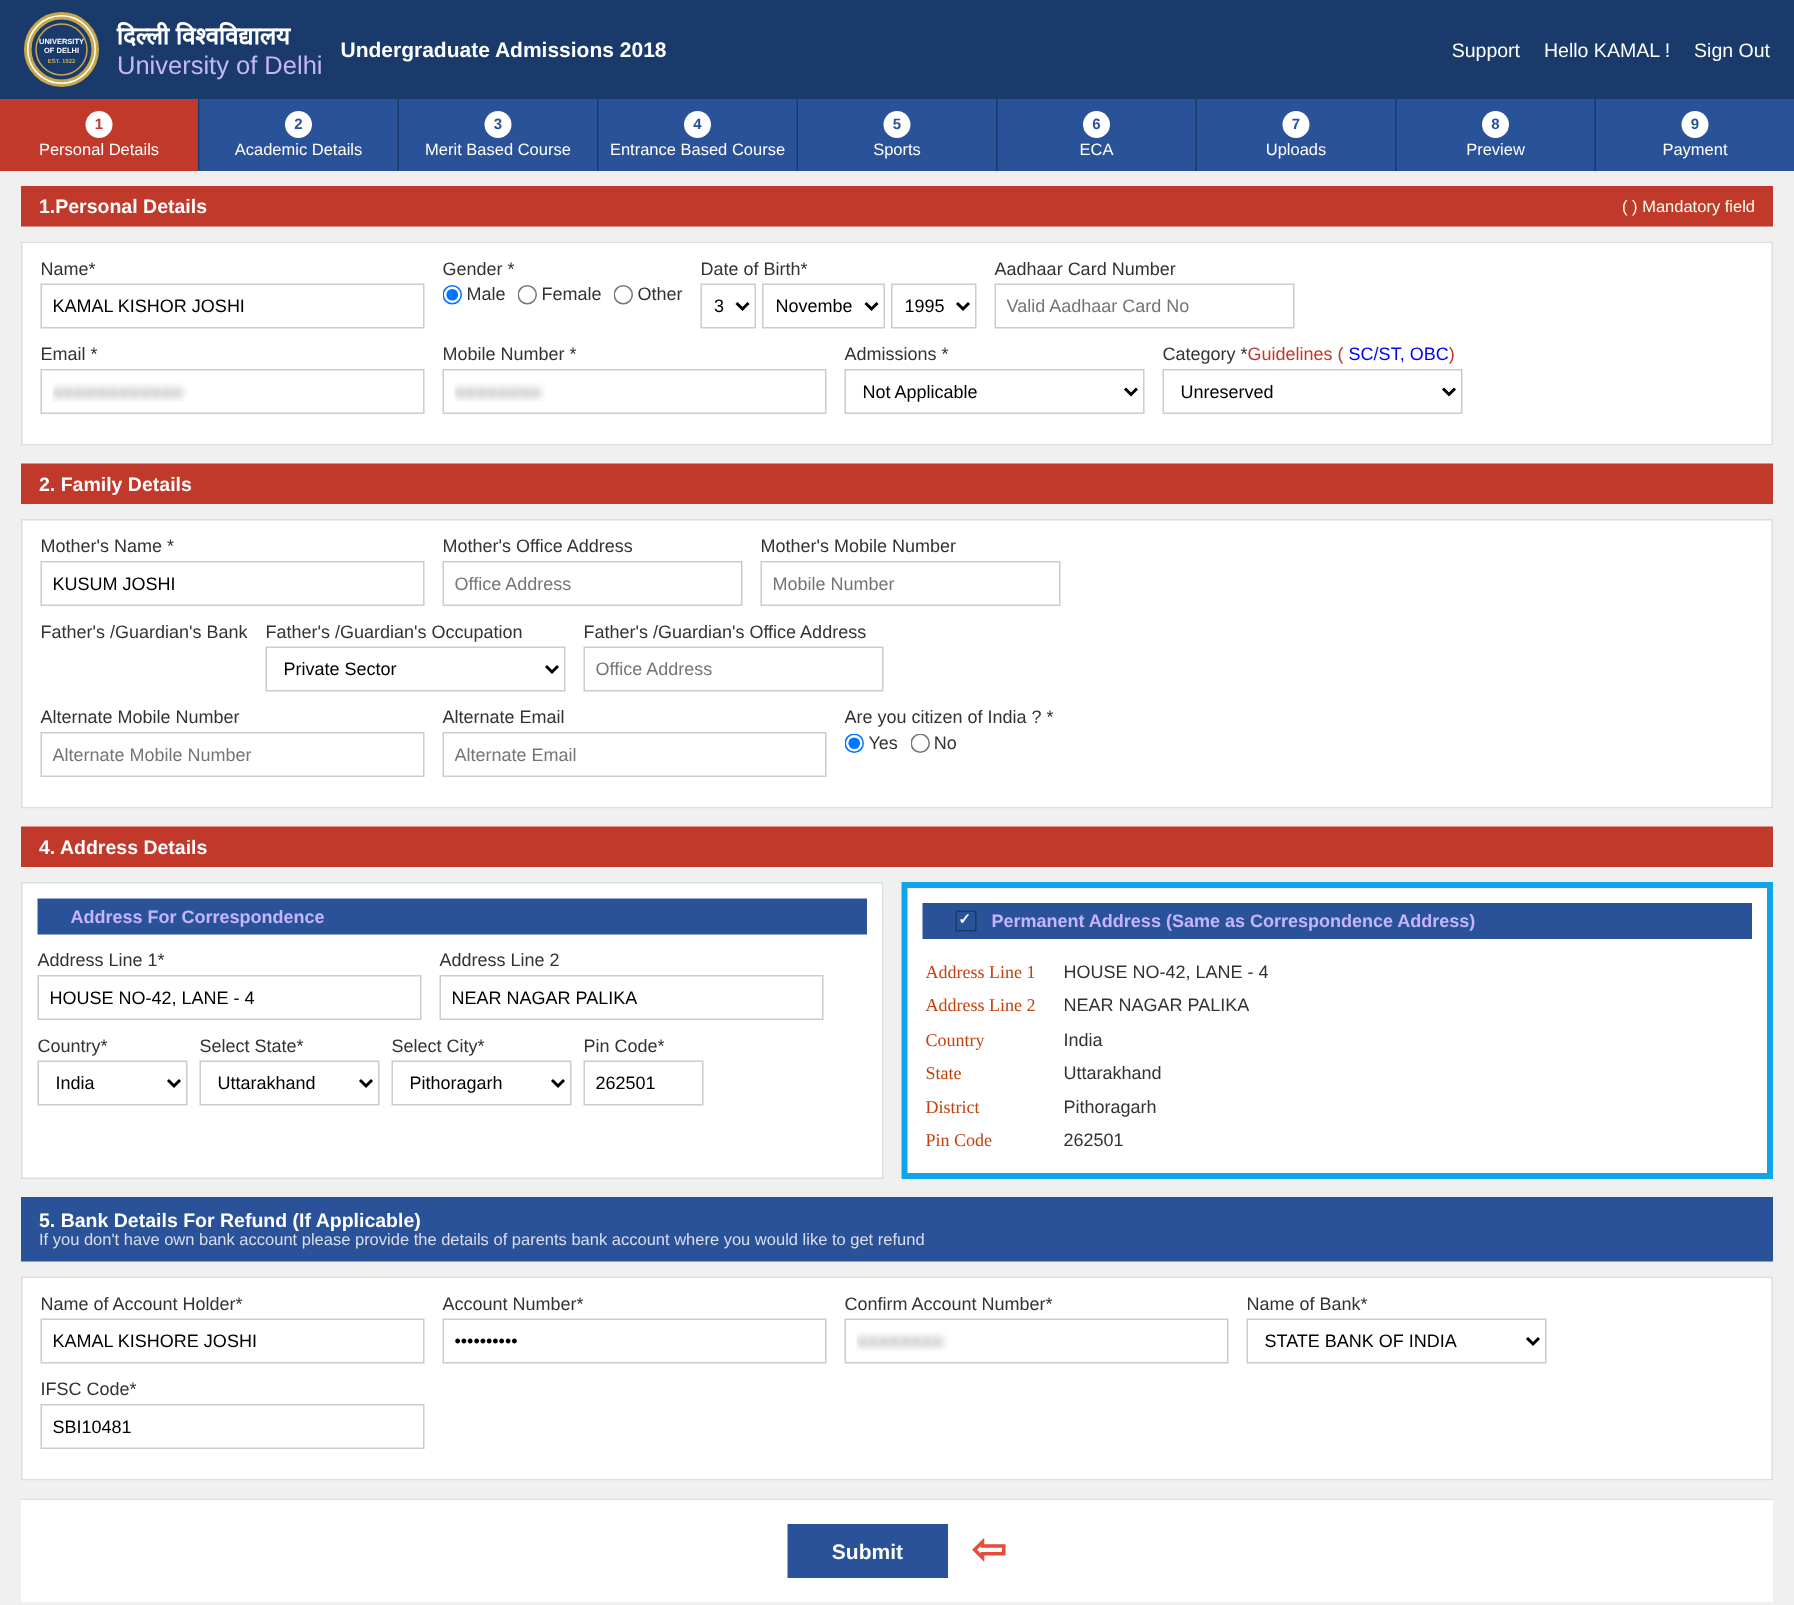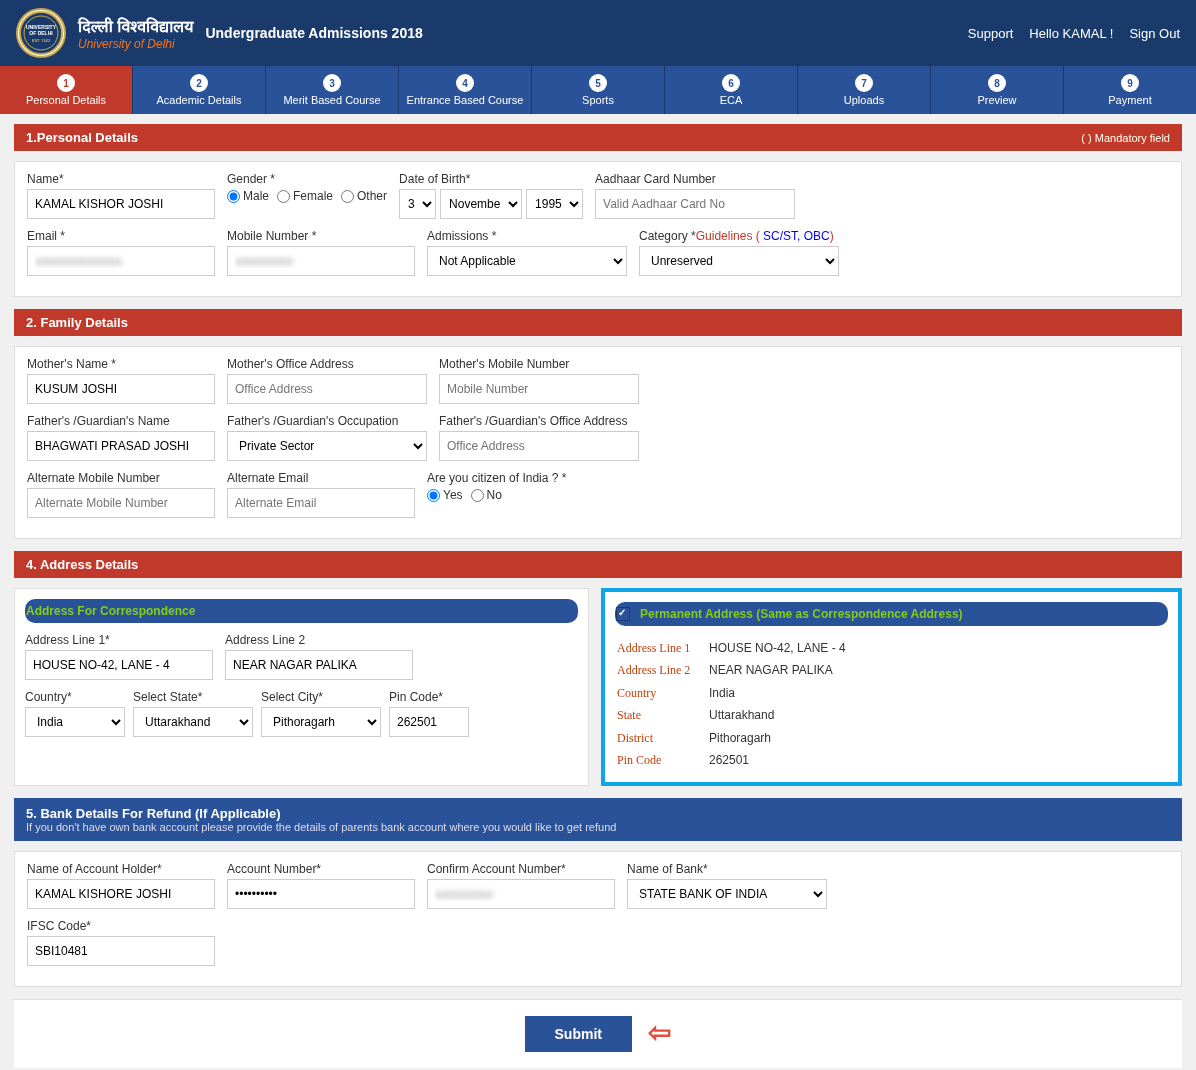--- a/index.html
+++ b/index.html
@@ -17,21 +17,21 @@
     .logo-circle {
       width: 50px; height: 50px;
       background: #fff;
       border-radius: 50%;
       display: flex; align-items: center; justify-content: center;
       font-size: 8px; font-weight: bold; color: #1a3a6b; text-align: center;
       border: 2px solid #c8a84b;
     }
     .header-title { color: #fff; }
     .header-title .hindi { font-size: 16px; font-weight: bold; }
-    .header-title .english { font-size: 12px; color: #f97316; font-style: italic; }
+    .header-title .english { font-size: 17px; color: #c4b5fd; }
     .header-subtitle { color: #fff; font-size: 14px; font-weight: bold; }
     .header-right { display: flex; align-items: center; gap: 16px; color: #fff; font-size: 13px; }
     .header-right span { cursor: pointer; }
 
     
     .tabs { display: flex; background: #2a5298; }
     .tab {
       flex: 1; text-align: center; padding: 8px 4px; color: #fff;
       font-size: 11px; cursor: pointer; border-right: 1px solid #1a3a6b;
       position: relative; display: flex; flex-direction: column; align-items: center; gap: 2px;
@@ -74,21 +74,21 @@
     .form-row { display: flex; gap: 12px; margin-bottom: 10px; flex-wrap: wrap; }
     .form-group { display: flex; flex-direction: column; gap: 3px; }
     .form-group label { font-size: 12px; color: #333; }
     .form-group input[type="text"],
     .form-group input[type="email"],
     .form-group select {
       padding: 5px 7px; border: 1px solid #ccc; font-size: 12px;
       height: 30px; background: #fff;
     }
     .form-group input.blurred { color: transparent; text-shadow: 0 0 6px #999; }
-    .w-220 { width: 188px; }
+    .w-220 { width: 256px; }
     .w-120 { width: 120px; }
     .w-100 { width: 100px; }
     .w-80 { width: 80px; }
     .w-200 { width: 200px; }
 
     
     .radio-group { display: flex; align-items: center; gap: 8px; flex-wrap: wrap; }
     .radio-group label { font-size: 12px; display: flex; align-items: center; gap: 3px; cursor: pointer; }
 
     
@@ -105,29 +105,28 @@
     }
     .address-right {
       flex: 1;
       background: #fff;
       border: 4px solid #0ea5e9;
       padding: 10px;
     }
 
     .addr-header {
       background: #2a5298;
-      color: #84cc16;
-      padding: 5px 1px;
+      color: #c4b5fd;
+      padding: 5px 22px;
       font-size: 12px;
       font-weight: bold;
       margin-bottom: 10px;
       display: flex;
       align-items: center;
       gap: 6px;
-      border-radius: 10px;
     }
     .addr-header.perm { background: #2a5298; }
 
     .perm-info { font-size: 12px; color: #333; line-height: 1.7; }
     .perm-info table { width: 100%; }
     .perm-info td:first-child { color: #c2410c; padding-right: 8px; width: 90px; font-family: Liberation Serif, serif; }
     .perm-info td:last-child { font-weight: normal; }
 
     .country-state-row { display: flex; gap: 8px; flex-wrap: wrap; }
 
@@ -338,22 +337,21 @@
           <input type="text" class="w-200" placeholder="Office Address" style="">
         </div>
         <div class="form-group">
           <label>Mother's Mobile Number</label>
           <input type="text" class="w-200" placeholder="Mobile Number" style="">
         </div>
       </div>
 
       <div class="form-row">
         <div class="form-group">
-          <label>Father's /Guardian's Name</label>
-          <input type="text" class="w-220" value="BHAGWATI PRASAD JOSHI" style="">
+          <label>Father's /Guardian's Bank</label>
         </div>
         <div class="form-group">
           <label>Father's /Guardian's Occupation</label>
           <select class="w-200">
             <option>Private Sector</option>
           </select>
         </div>
         <div class="form-group">
           <label>Father's /Guardian's Office Address</label>
           <input type="text" class="w-200" placeholder="Office Address" style="">

